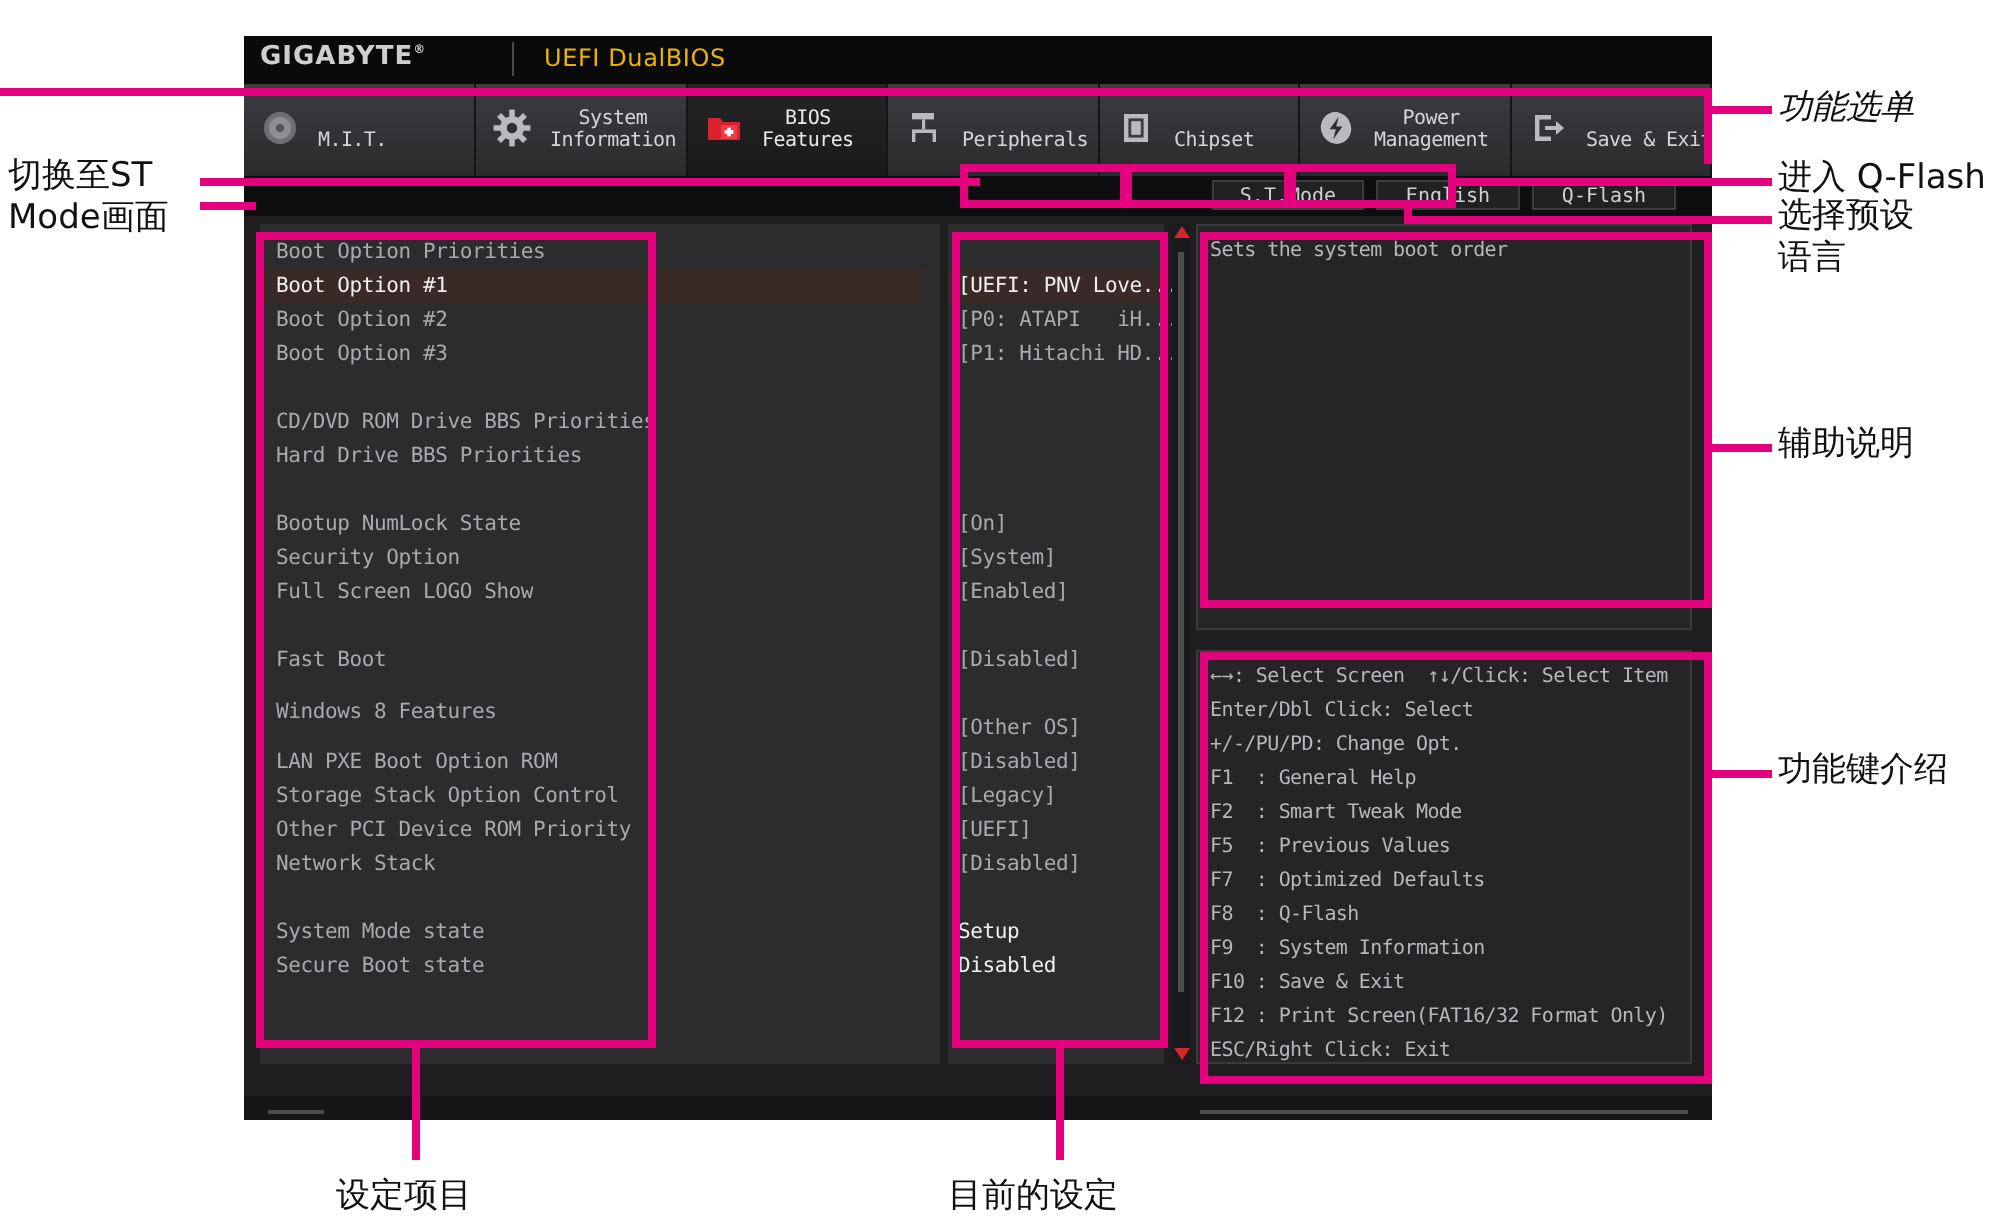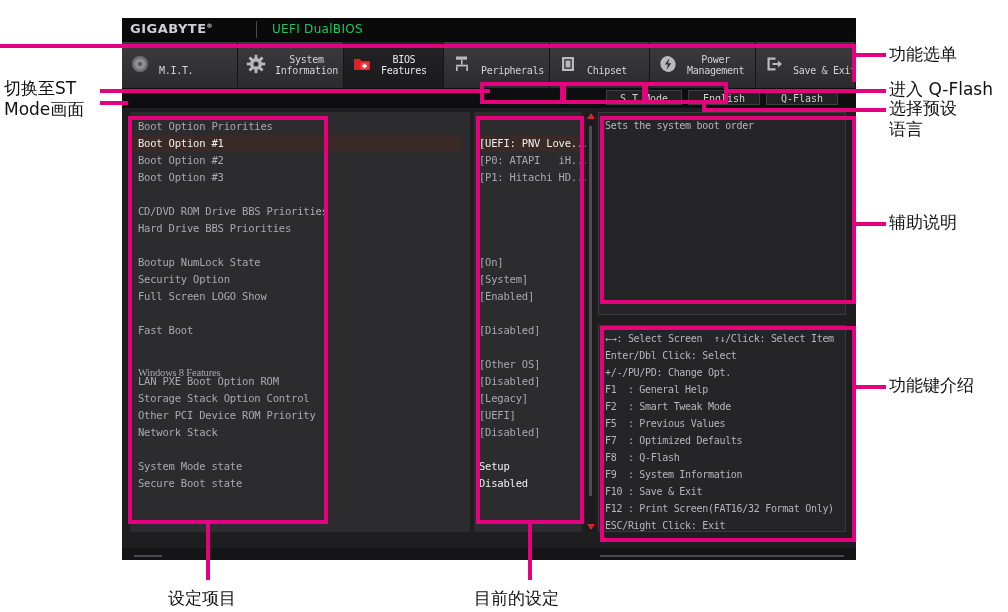--- a/index.html
+++ b/index.html
@@ -16,21 +16,21 @@
     position:absolute;left:0;top:0;width:734px;height:24px;background:#0a0a0b;
   }
   #gb-logo{
     position:absolute;left:8px;top:3px;font-family:"DejaVu Sans",sans-serif;
     font-weight:bold;font-size:13px;letter-spacing:.5px;color:#cfcfd2;
   }
   #gb-tm{font-size:6px;vertical-align:super;}
   #hdr-div{position:absolute;left:134px;top:3px;width:1px;height:17px;background:#4a4a4e;}
   #uefi-title{
     position:absolute;left:150px;top:4px;font-family:"DejaVu Sans",sans-serif;
-    font-size:12px;color:#22c55e;letter-spacing:.3px;
+    font-size:12px;color:#eab308;letter-spacing:.3px;
   }
 
   
   #tabbar{
     position:absolute;left:0;top:24px;width:734px;height:46px;
     background:linear-gradient(#3a3a3d,#2a2a2d);
     display:flex;
   }
   .tab{
     position:relative;flex:0 0 auto;height:46px;display:flex;align-items:center;
@@ -208,21 +208,21 @@
         <div class="row" style="top: 6px;">Boot Option Priorities</div>
         <div class="row hl" style="top: 23px;">Boot Option #1</div>
         <div class="row" style="top: 40px;">Boot Option #2</div>
         <div class="row" style="top: 57px;">Boot Option #3</div>
         <div class="row" style="top: 91px;">CD/DVD ROM Drive BBS Priorities</div>
         <div class="row" style="top: 108px;">Hard Drive BBS Priorities</div>
         <div class="row" style="top: 159px;">Security Option</div>
         <div class="row" style="top: 142px;">Bootup NumLock State</div>
         <div class="row" style="top: 176px;">Full Screen LOGO Show</div>
         <div class="row" style="top: 210px;">Fast Boot</div>
-        <div class="row" style="top: 252px; font-family: Liberation Serif, serif;">Windows 8 Features</div>
+        <div class="row" style="top: 236px;">Windows 8 Features</div>
         <div class="row" style="top: 261px;">LAN PXE Boot Option ROM</div>
         <div class="row" style="top: 278px;">Storage Stack Option Control</div>
         <div class="row" style="top: 295px;">Other PCI Device ROM Priority</div>
         <div class="row" style="top: 312px;">Network Stack</div>
         <div class="row" style="top: 346px;">System Mode state</div>
         <div class="row" style="top: 363px;">Secure Boot state</div>
       </div>
     <div class="panel" id="mid-panel">
         <div class="row hl" style="top: 23px;">[UEFI: PNV Love...]</div>
         <div class="row" style="top: 40px;">[P0: ATAPI   iH...]</div>
@@ -323,20 +323,20 @@
 <div class="pk" style="left:206px; top:520px; width:4px;  height:60px;"></div>
 
 <div class="pk" style="left:476px; top:116px; width:108px;height:4px;"></div>
 <div class="pk" style="left:476px; top:116px; width:4px;  height:408px;"></div>
 <div class="pk" style="left:580px; top:116px; width:4px;  height:408px;"></div>
 <div class="pk" style="left:476px; top:520px; width:108px;height:4px;"></div>
 <div class="pk" style="left:528px; top:520px; width:4px;  height:60px;"></div>
 
 <div class="anno" style="left:4px;   top:78px;"><span style="white-space:pre-line">切换至ST
 Mode画面</span></div>
-<div class="anno" style="left:889px; top:44px;">功能选单</div>
+<div class="anno" style="left:889px; top:44px;font-style:italic;">功能选单</div>
 <div class="anno" style="left:889px; top:79px;">进入 Q-Flash</div>
 <div class="anno" style="left:889px; top:98px;"><span style="white-space:pre-line">选择预设
 语言</span></div>
 <div class="anno" style="left:889px; top:212px;">辅助说明</div>
 <div class="anno" style="left:889px; top:375px;">功能键介绍</div>
 <div class="anno" style="left:168px; top:588px;">设定项目</div>
 <div class="anno" style="left:474px; top:588px;">目前的设定</div>
 
 </body></html>

